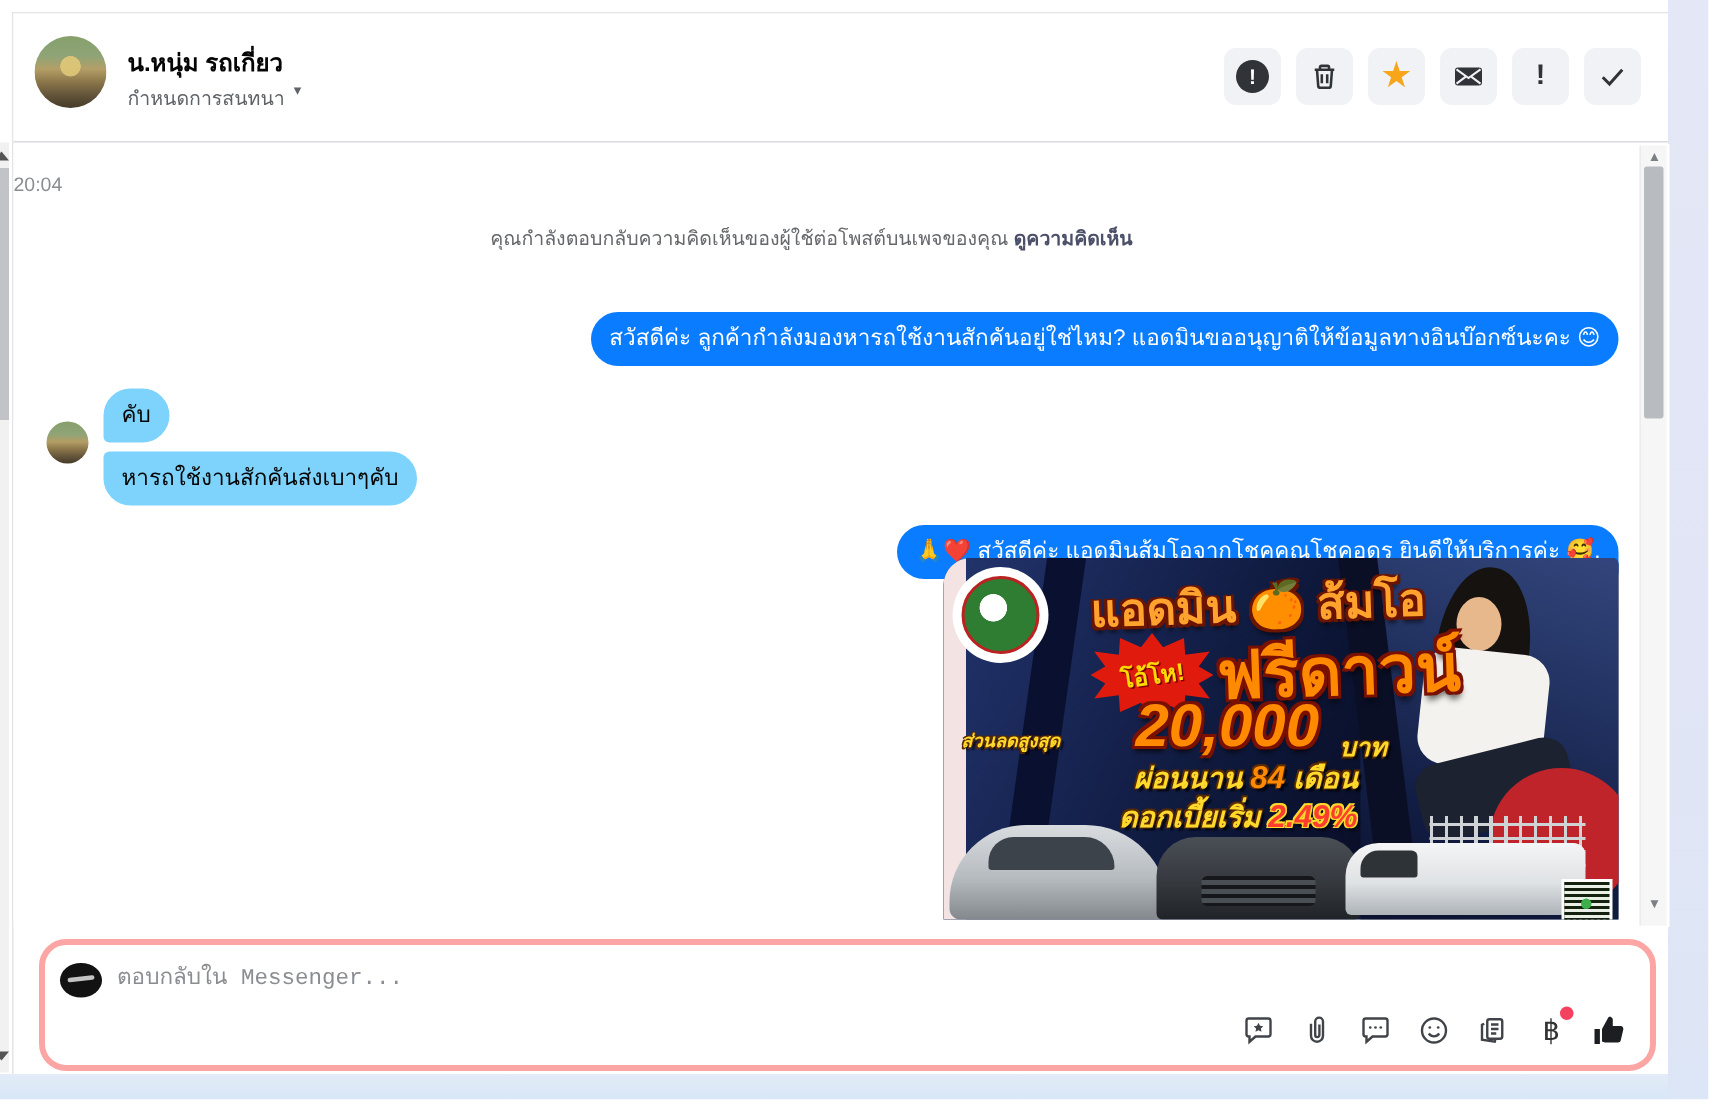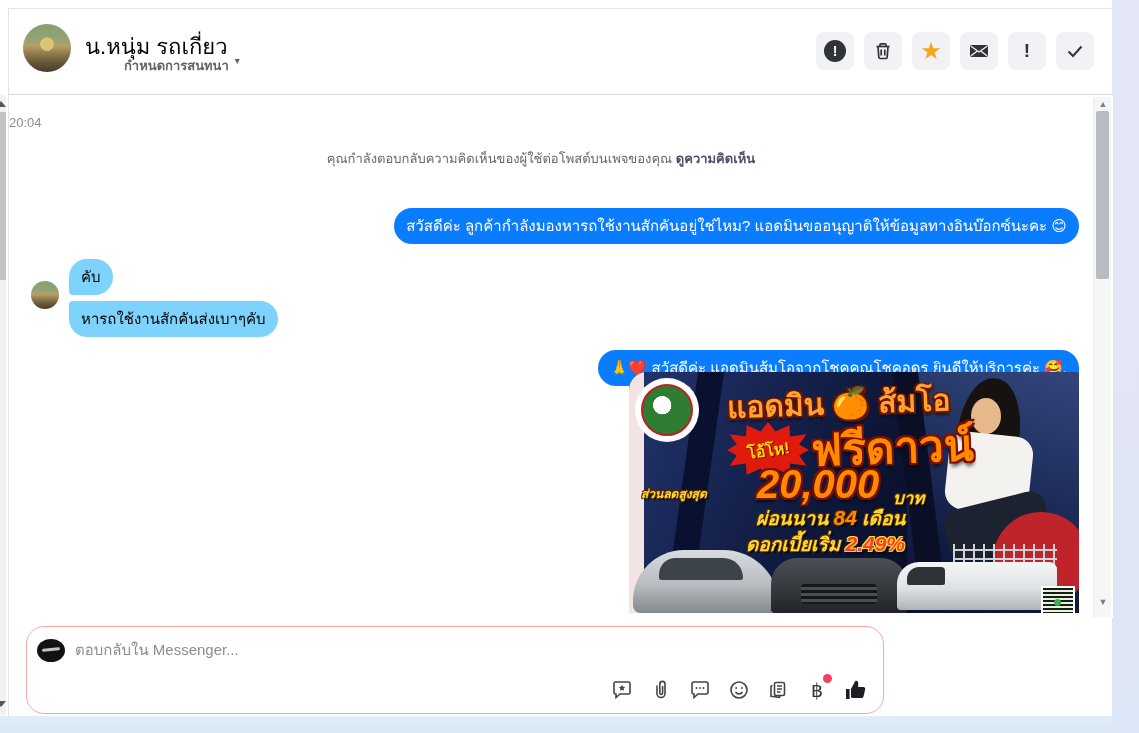--- a/index.html
+++ b/index.html
@@ -24,22 +24,22 @@
   
   .panel { position:absolute; left:8px; top:8px; width:1104px; height:708px; background:#fff;
            border-left:1px solid #e2e4e8; border-top:1px solid #e2e4e8; }
 
   
   .chat-header { position:absolute; left:0; top:0; width:100%; height:86px; background:#fff; border-bottom:1px solid #d8dadf; }
   .avatar-lg { position:absolute; left:14px; top:15px; width:48px; height:48px; border-radius:50%;
     background:
       radial-gradient(circle at 50% 42%, rgba(224,200,120,.9) 0 18%, transparent 19%),
       linear-gradient(180deg,#86a06b 0%,#8fa477 28%,#b49e66 46%,#8f7a4c 62%,#63543a 82%,#463b28 100%); }
-  .contact-name { position:absolute; left:76px; top:20px; font-size:22px; font-weight:normal; color:#050505; }
-  .contact-sub { position:absolute; left:76px; top:46px; font-size:13px; color:#5f6368; font-weight:700; display:flex; gap:6px; cursor:pointer;margin-left:39px; }
+  .contact-name { position:absolute; left:76px; top:20px; font-size:16px; font-weight:bold; color:#050505; }
+  .contact-sub { position:absolute; left:76px; top:46px; font-size:13px; color:#5f6368; font-weight:400; display:flex; gap:6px; cursor:pointer; }
   .chev { font-size:10px; color:#5f6368; }
 
   .header-actions { position:absolute; right:18px; top:23px; display:flex; gap:10px; }
   .hbtn { width:38px; height:38px; border-radius:8px; background:#f0f2f5; display:flex; align-items:center; justify-content:center; cursor:pointer; }
   .circ-excl { width:22px; height:22px; border-radius:50%; background:#303338; color:#fff; font-weight:bold; font-size:14px; display:flex; align-items:center; justify-content:center; }
   .star-glyph { color:#f7a61a; font-size:24px; line-height:1; }
   .excl-glyph { color:#303338; font-size:19px; font-weight:bold; }
   .hbtn svg { display:block; }
 
   
@@ -123,22 +123,22 @@
         background:repeating-linear-gradient(90deg,#cfd3d6 0 2px,transparent 2px 10px),repeating-linear-gradient(0deg,#cfd3d6 0 2px,transparent 2px 9px); }
   .ad .car3 .body { position:absolute; left:0; top:18px; width:160px; height:48px;
         background:linear-gradient(180deg,#f4f5f6 0%,#dfe2e4 55%,#aeb3b8 100%); border-radius:22px 8px 4px 4px; }
   .ad .car3 .body:after { content:""; position:absolute; left:10px; top:5px; width:38px; height:18px; background:#2e3338; border-radius:12px 4px 2px 2px; }
   .ad .qr { position:absolute; left:412px; top:214px; width:34px; height:34px; background:#fff; padding:2px; }
   .ad .qr .px { width:100%; height:100%; position:relative;
         background:repeating-linear-gradient(0deg,#14210f 0 2px,#e9efe5 2px 4px),repeating-linear-gradient(90deg,#14210f 0 2px,transparent 2px 4px); }
   .ad .qr .px:after { content:""; position:absolute; left:11px; top:11px; width:7px; height:7px; border-radius:50%; background:#3fae4c; }
 
   
-  .composer-box { position:absolute; left:17px; top:617px; width:858px; height:88px; background:#fff;
-        border:1px solid #fca5a5; border-radius:18px; }
+  .composer-box { position:absolute; left:17px; top:617px; width:1078px; height:88px; background:#fff;
+        border:4px solid #fca5a5; border-radius:18px;font-family:Liberation Mono, monospace; }
   .page-avatar { position:absolute; left:10px; top:12px; width:28px; height:23px; border-radius:50%; background:#121212; overflow:hidden; }
   .page-avatar:after { content:""; position:absolute; left:5px; top:9px; width:18px; height:3px; background:rgba(255,255,255,.75); border-radius:2px; transform:rotate(-6deg); }
   .reply-input { position:absolute; left:48px; top:6px; width:760px; height:32px; border:none; outline:none;
         font-size:15px; color:#050505; font-family:inherit; background:transparent; }
   .reply-input::placeholder { color:#8a8d91; }
   .composer-tools { position:absolute; right:14px; bottom:10px; display:flex; align-items:center; gap:13px; }
   .tool { width:26px; height:26px; display:flex; align-items:center; justify-content:center; cursor:pointer; position:relative; }
   .tool svg { display:block; }
   .baht { font-size:19px; color:#333; font-weight:normal; }
   .baht-dot { position:absolute; right:-2px; top:-3px; width:9px; height:9px; border-radius:50%; background:#f3425f; }

